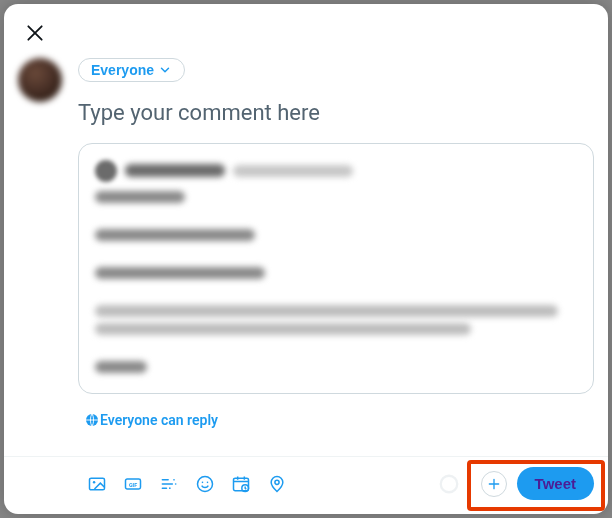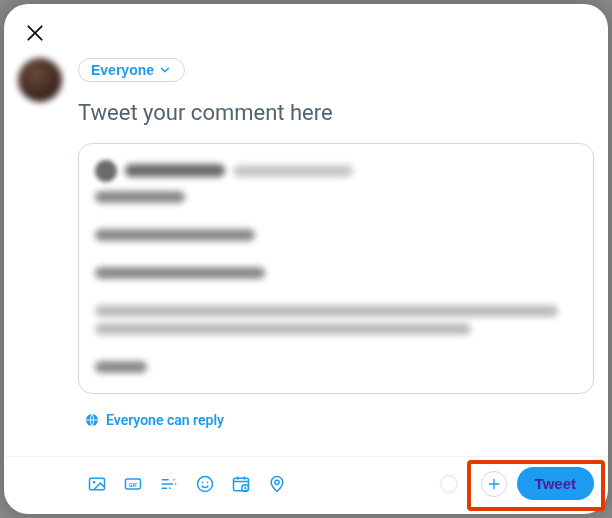--- a/index.html
+++ b/index.html
@@ -11,21 +11,21 @@
       position: relative;
       overflow: hidden;
     }
     .modal {
       position: absolute;
       top: 4px;
       left: 4px;
       right: 4px;
       bottom: 4px;
       background: #fff;
-      border-radius: 24px;
+      border-radius: 14px;
       box-shadow: 0 0 20px rgba(0,0,0,0.25);
       display: flex;
       flex-direction: column;
     }
     .close-row {
       padding: 12px 14px 0;
     }
     .close-btn {
       width: 34px; height: 34px;
       border: none; background: transparent;
@@ -94,21 +94,20 @@
       border-radius: 6px;
       background: #b0b0b0;
       filter: blur(3px);
       margin: 6px 0;
     }
     .blur-line.dark { background: #6b6b6b; }
     .blur-line.darkish { background: #8a8a8a; }
     .reply-row {
       display: flex;
       align-items: center;
-      gap: 6px;
       color: #1d9bf0;
       font-size: 14px;
       font-weight: 600;
       padding: 4px 0 8px 6px;
       width: fit-content;
       cursor: pointer;
     }
     .reply-row svg { width: 16px; height: 16px; fill: currentColor; }
     .toolbar {
       border-top: 1px solid #eff3f4;
@@ -188,21 +187,21 @@
     <div class="avatar"></div>
     <div class="compose-main">
 
       <button class="audience-pill">
         <span>Everyone</span>
         <svg viewBox="0 0 24 24">
             <path d="M6 9l6 6 6-6" stroke="currentColor" stroke-width="2.5" fill="none" stroke-linecap="round" stroke-linejoin="round"></path>
           </svg>
       </button>
 
-      <div class="placeholder-text">Tweet your comment here</div>
+      <div class="placeholder-text">Type your comment here</div>
 
       <div class="quoted">
         <div class="q-header">
           <div class="q-avatar"></div>
           <div class="blur-line dark" style="width:100px;height:13px;"></div>
           <div class="blur-line" style="width:120px;height:12px;background:#c7c7c7;"></div>
         </div>
         <div class="blur-line darkish" style="width:90px;"></div>
         <div style="height:14px"></div>
         <div class="blur-line darkish" style="width:160px;"></div>

